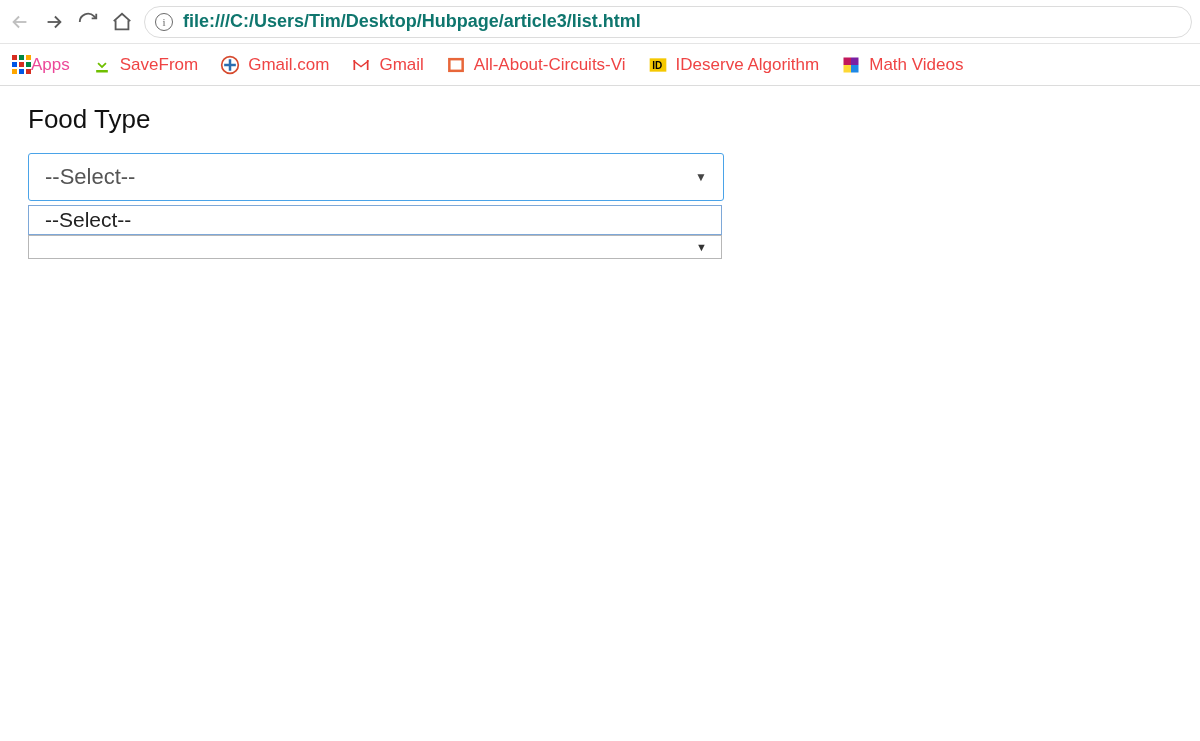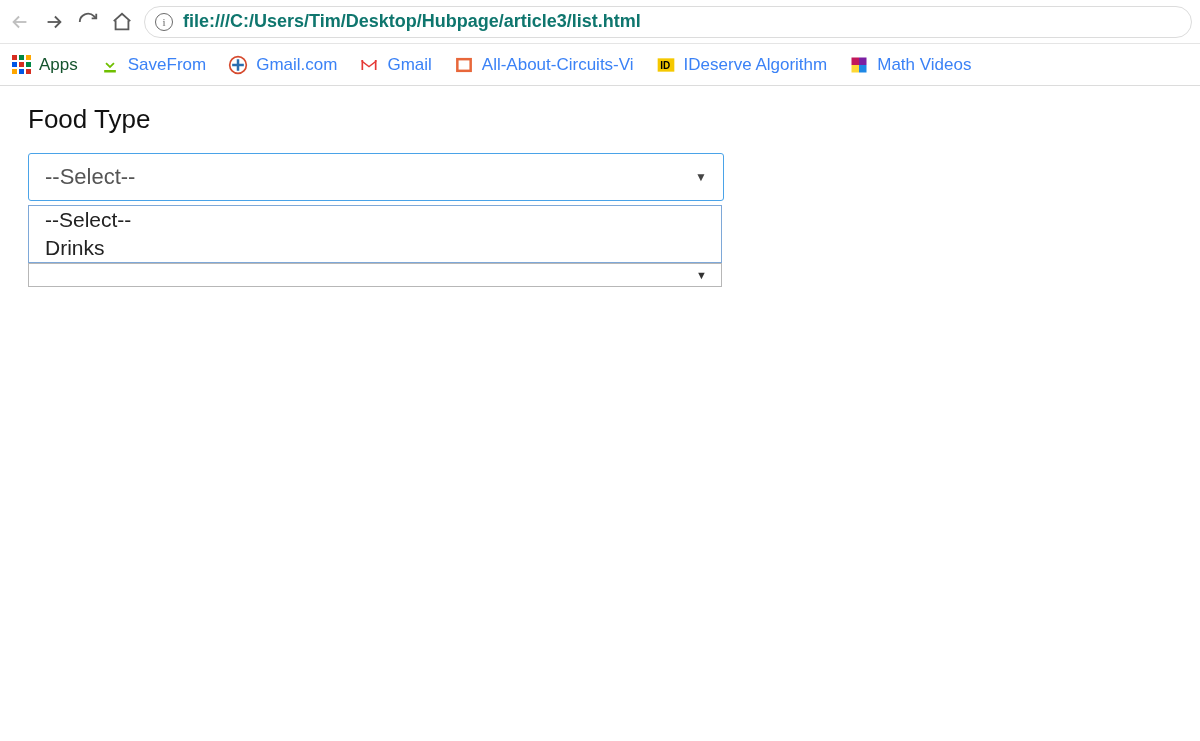--- a/index.html
+++ b/index.html
@@ -69,38 +69,37 @@
       align-items: center;
       height: 42px;
       padding: 0 12px;
       gap: 22px;
       border-bottom: 1px solid #dcdcdc;
       background: #ffffff;
     }
     .apps-btn {
       display: flex;
       align-items: center;
-      gap: 8px;
       font-size: 17px;
-      color: #14532d;
+      color: #ec4899;
       cursor: pointer;
     }
     .apps-grid {
       display: grid;
       grid-template-columns: repeat(3, 5px);
       grid-template-rows: repeat(3, 5px);
       gap: 2px;
     }
     .apps-grid span { width: 5px; height: 5px; }
     .bm-item {
       display: flex;
       align-items: center;
       gap: 8px;
       font-size: 17px;
-      color: #3b82f6;
+      color: #ef4444;
       cursor: pointer;
       white-space: nowrap;
     }
     .bm-icon { width: 20px; height: 20px; display:flex; align-items:center; justify-content:flex-end; }
     
     .page-content {
       padding: 18px 28px;
     }
     .heading {
       font-size: 26px;
@@ -264,20 +263,19 @@
   <div class="heading">Food Type</div>
 
   <div class="select-wrap">
     <div class="select-box">
       <span class="select-value">--Select--</span>
       <span class="caret-down">▼</span>
     </div>
 
     <div class="dropdown-panel">
       <div class="dd-option">--Select--</div>
-      <div class="dd-option">Drinks</div>
     </div>
 
     <div class="second-select">
       <span class="caret-down">▼</span>
     </div>
   </div>
 </div>
 
 </body></html>

